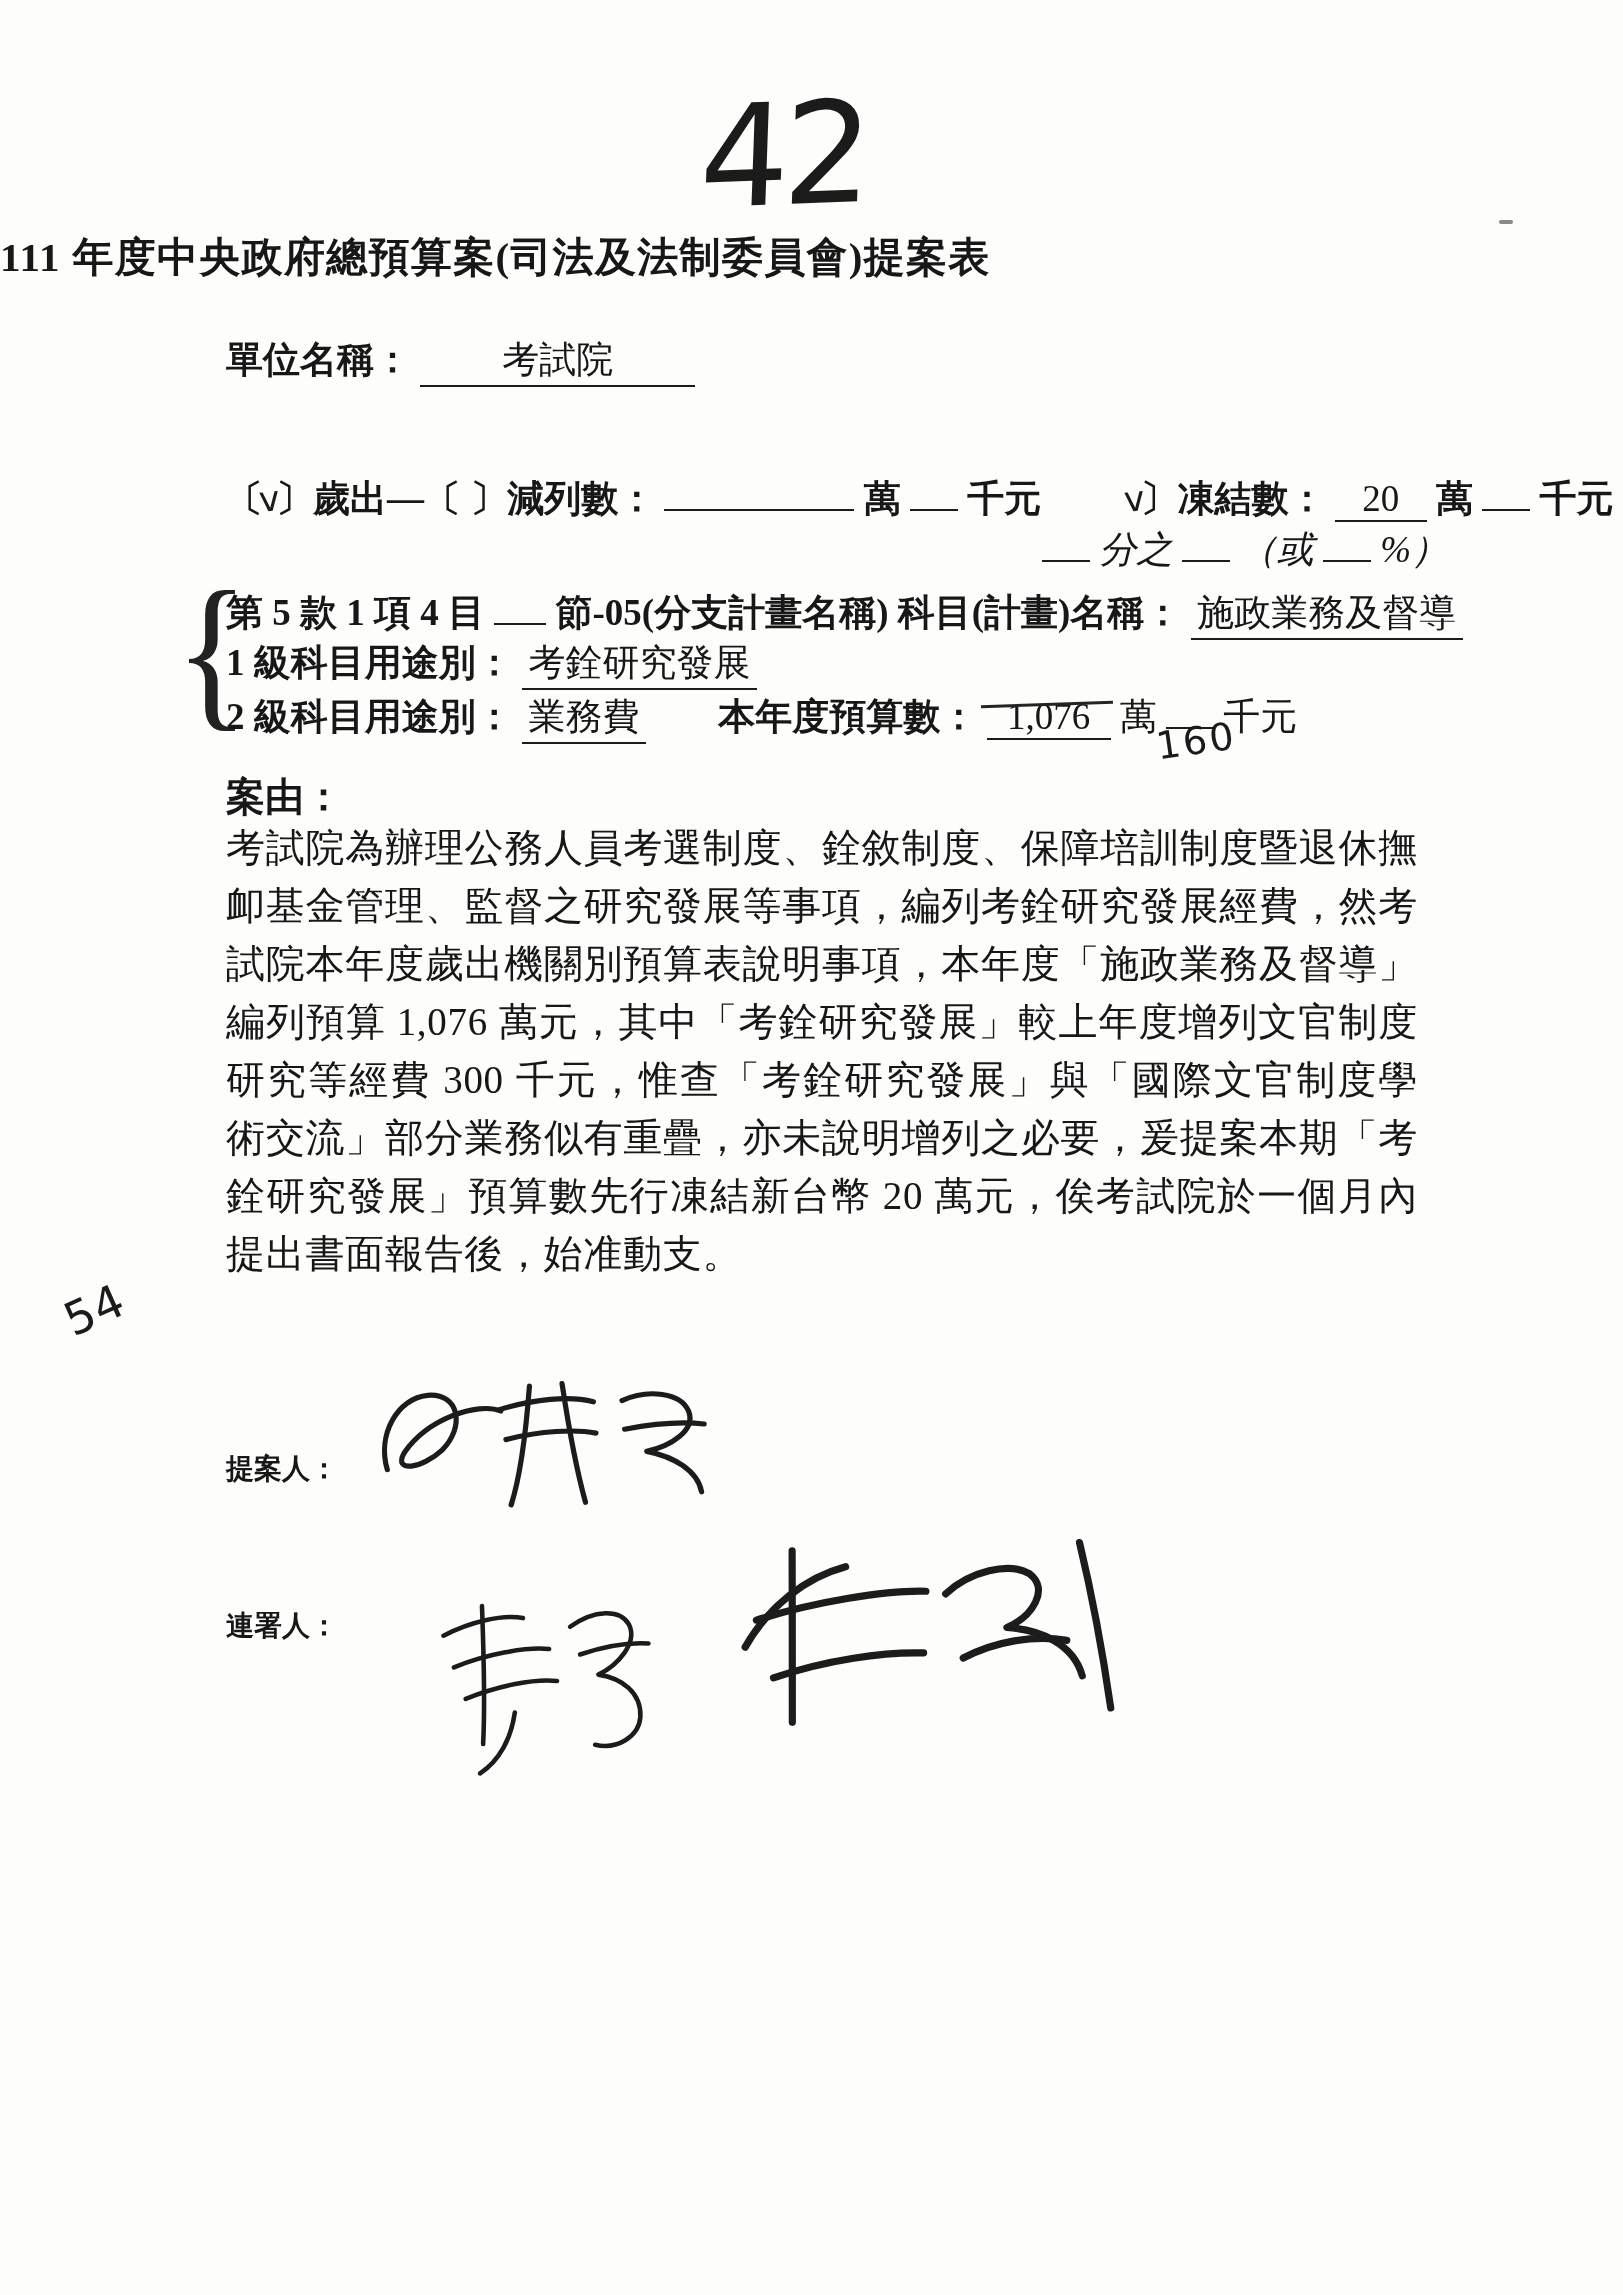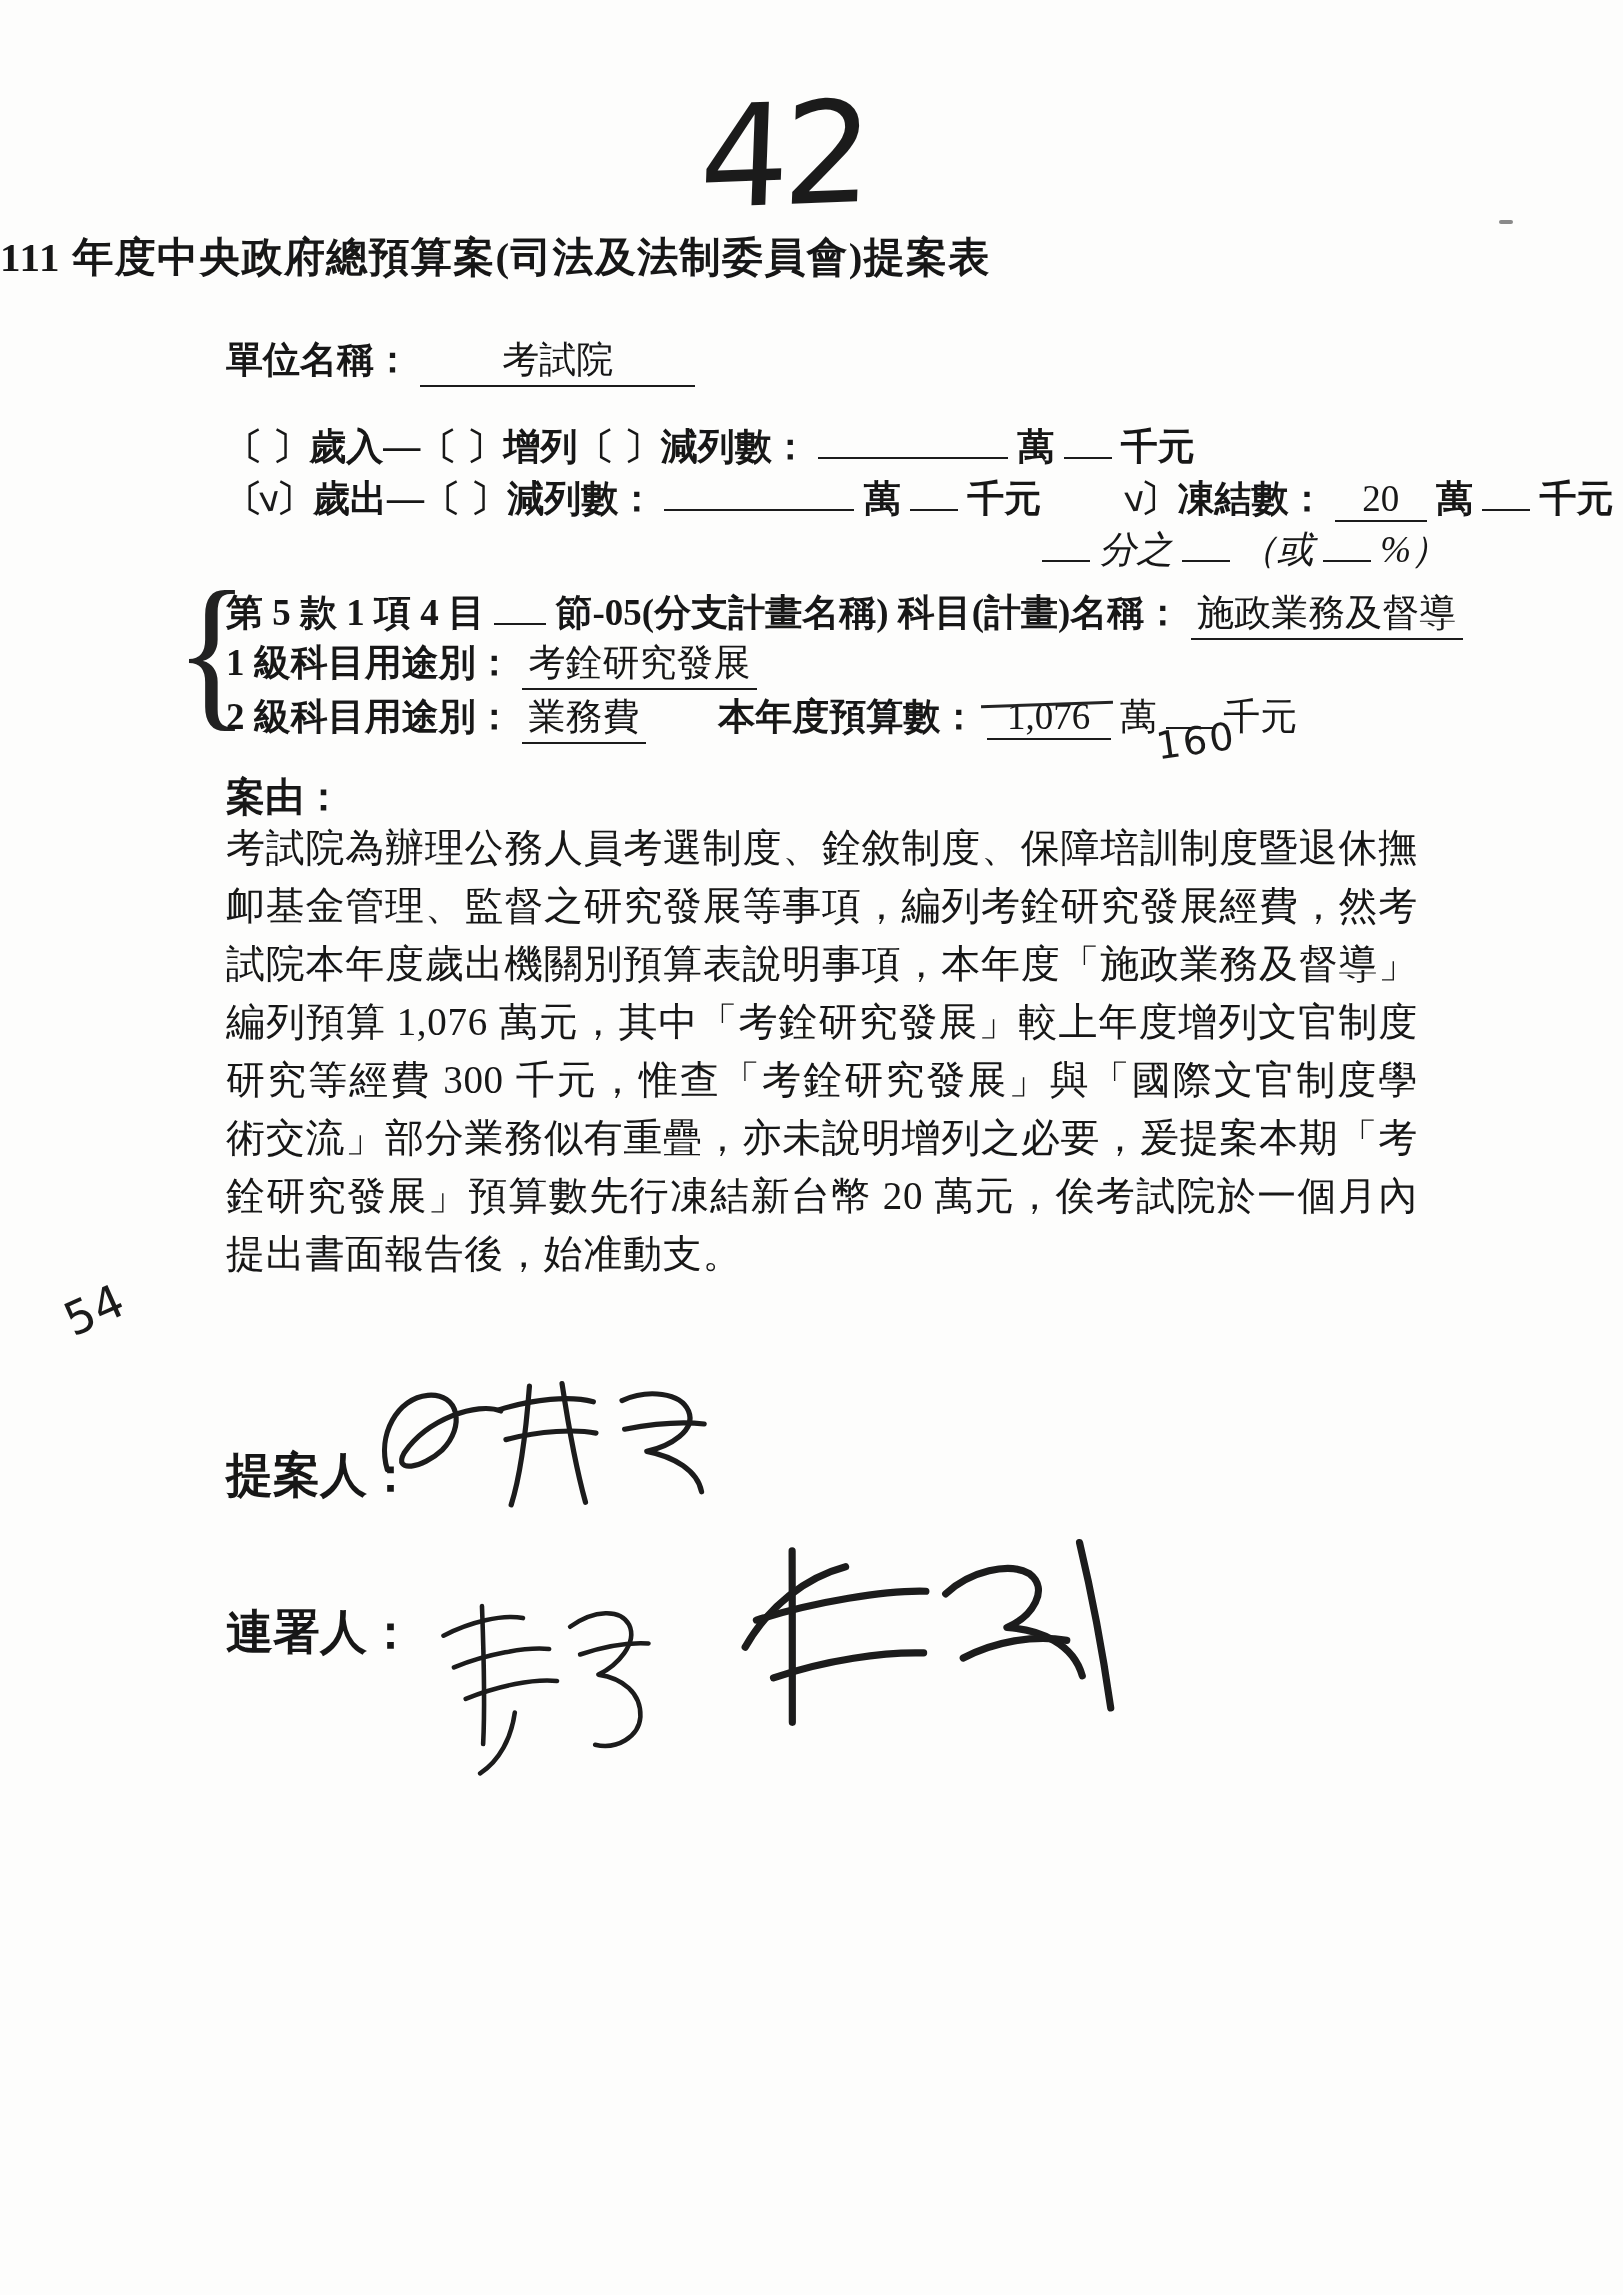--- a/index.html
+++ b/index.html
@@ -95,21 +95,21 @@
     font-size:39px; line-height:58px;
     text-align:justify;
     letter-spacing:0.7px;
   }
   .hw-margin-note {
     left:64px; top:1283px;
     font-size:46px;
     transform:rotate(-24deg);
     letter-spacing:1.3px;
   }
-  .sig-label { font-size:47px; }
+  .sig-label { font-size:28px; }
   .row-proposer { left:226px; top:1444px; }
   .row-cosigner { left:226px; top:1601px; }
   .sig { stroke:#1c1c1c; fill:none; stroke-linecap:round; stroke-linejoin:round; }
   .sig-proposer { left:366px; top:1364px; }
   .sig-cosigner1 { left:411px; top:1575px; transform:rotate(-7deg); }
   .sig-cosigner2 { left:718px; top:1516px; transform:rotate(-4deg); }
 </style>
 </head>
 <body>
 
@@ -121,27 +121,20 @@
 
   <div class="abs title">111 年度中央政府總預算案(司法及法制委員會)提案表</div>
 
   <div class="abs row row-unit">
     <span>
       <span class="bold">單位名稱：</span>
       <span class="underline-fill unit-value">考試院</span>
     </span>
   </div>
 
-  <div class="abs row row-revenue">
-    <span class="bold">〔 〕歲入—〔 〕增列〔 〕減列數：</span>
-    <span class="blank" style="width:190px"></span>
-    <span class="bold">萬</span>
-    <span class="blank" style="width:48px"></span>
-    <span class="bold">千元</span>
-  </div>
 
   <div class="abs row row-expenditure">
     <span class="bold">〔</span><span class="check hand">v</span><span class="bold">〕歲出—〔 〕減列數：</span>
     <span class="blank" style="width:190px"></span>
     <span class="bold">萬</span>
     <span class="blank" style="width:48px"></span>
     <span class="bold">千元</span>
     <span class="freeze-cluster">
       <span class="check hand">v</span><span class="bold">〕</span><span class="bold">凍結數：</span>
       <span class="underline-fill freeze-value">20</span>

